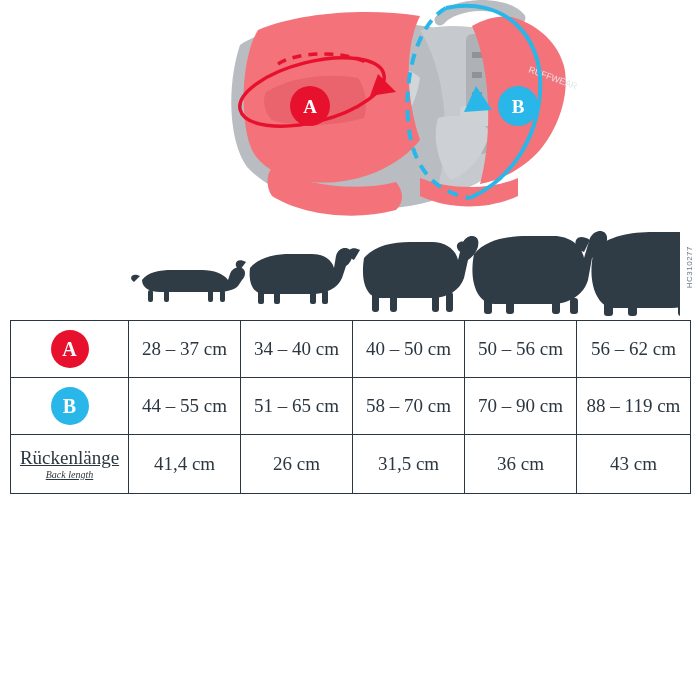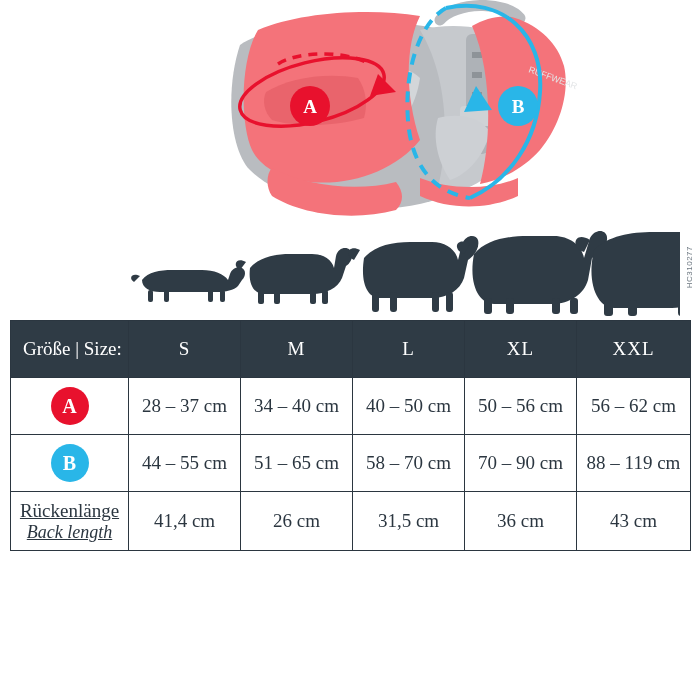--- a/index.html
+++ b/index.html
@@ -111,21 +111,21 @@
   .row-back td {
     height: 58px;
   }
   .back-label {
     font-size: 15px;
     line-height: 1.15;
     text-decoration: underline;
   }
   .back-label .it {
     font-style: italic;
-    font-size: 18px;
+    font-size: 10px;
   }
   .weight-head td {
     height: 38px;
     font-size: 16px;
     text-align: left;
     padding-left: 14px !important;
   }
   .weight-head .it {
     font-style: italic;
   }
@@ -253,28 +253,20 @@
   <table id="size-table">
     <colgroup>
       <col style="width:118px">
       <col style="width:112px">
       <col style="width:112px">
       <col style="width:112px">
       <col style="width:112px">
       <col style="width:114px">
     </colgroup>
     <tbody>
-      <tr class="hdr-row">
-        <td class="hdr-label">Größe | Size:</td>
-        <td class="hdr-size">S</td>
-        <td class="hdr-size">M</td>
-        <td class="hdr-size">L</td>
-        <td class="hdr-size">XL</td>
-        <td class="hdr-size">XXL</td>
-      </tr>
 
       <tr class="row-ab">
         <td class="badge-cell">
           <span class="badge badge-a">A</span>
         </td>
         <td>28 – 37 cm</td>
         <td>34 – 40 cm</td>
         <td>40 – 50 cm</td>
         <td>50 – 56 cm</td>
         <td>56 – 62 cm</td>

